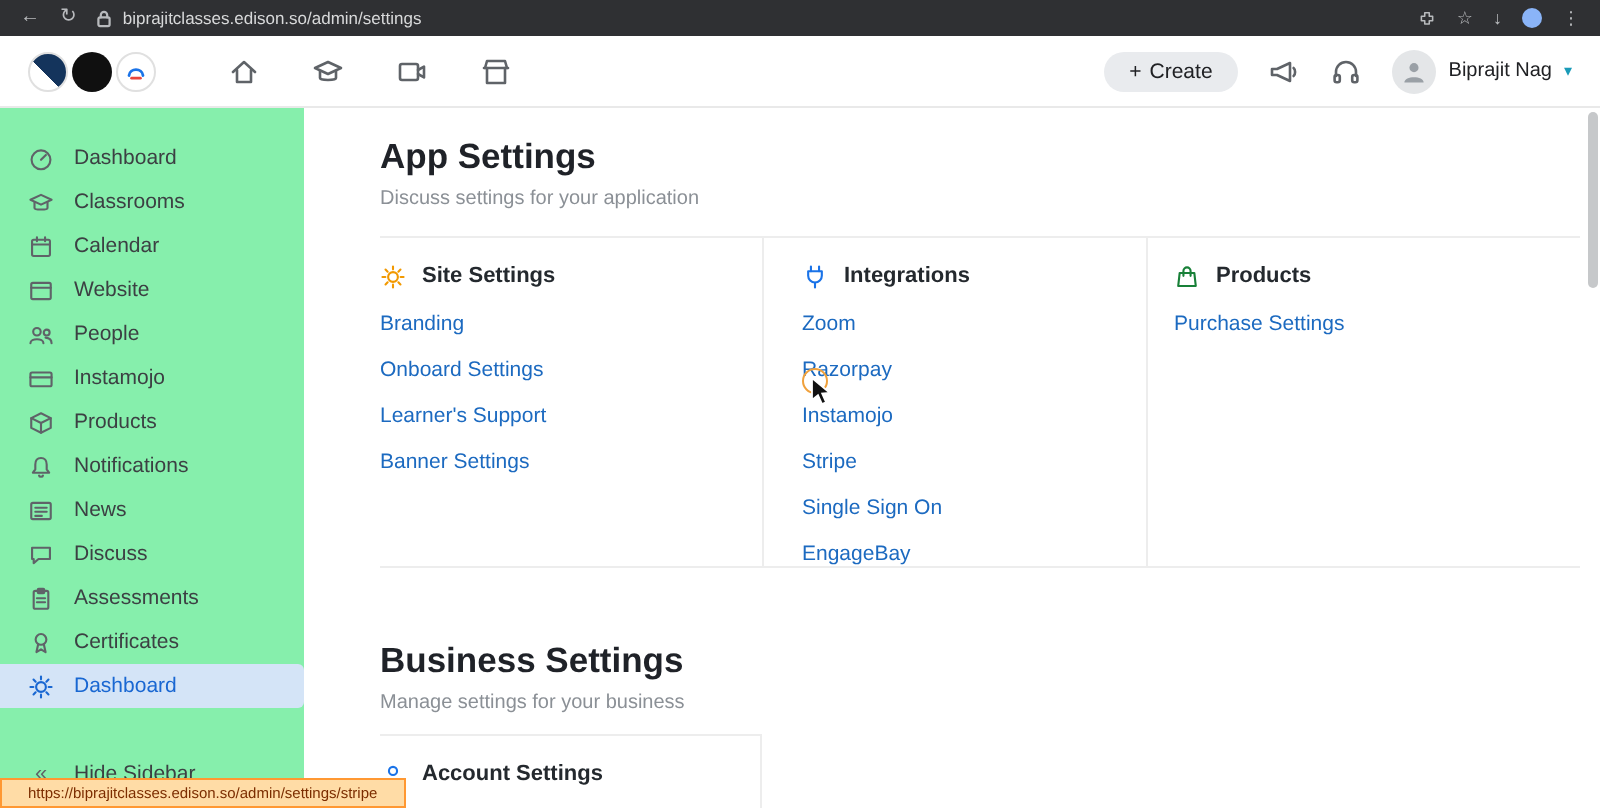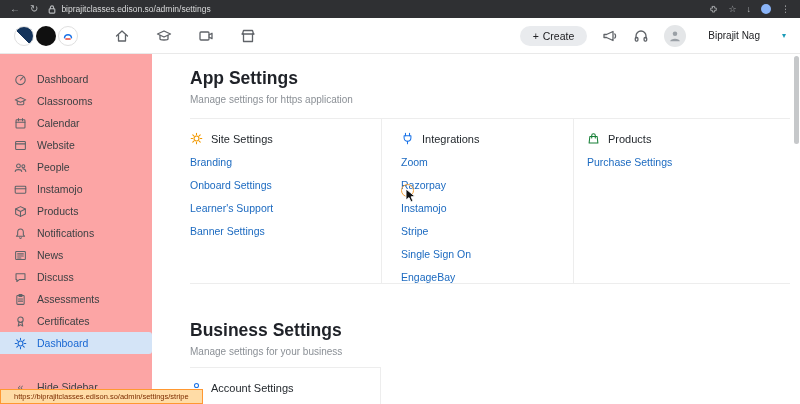--- a/index.html
+++ b/index.html
@@ -25,43 +25,43 @@
   .logos{display:flex;gap:2px;align-items:center}
   .logo{width:20px;height:20px;border-radius:50%;cursor:pointer}
   .logo1{background:linear-gradient(225deg,#14345c 56%,#ffffff 56%);border:1px solid #e0e0e0}
   .logo2{background:#101010}
   .logo3{background:#fff;border:1px solid #e0e0e0;display:flex;align-items:center;justify-content:center}
   .nav-icons{display:flex;gap:26px;margin-left:36px}
   .hic{width:16px;height:16px;color:#5f6368;cursor:pointer}
   .hic svg *,.sic svg *,.secic svg *{stroke:currentColor;fill:none;stroke-width:1.3;stroke-linecap:round;stroke-linejoin:round}
   .hright{margin-left:auto;display:flex;align-items:center;gap:15px}
   .create-btn{display:flex;align-items:center;gap:4px;background:#e9ebee;border:none;border-radius:12px;padding:4px 13px;font-size:10.5px;color:#202124;cursor:pointer;font-family:inherit}
-  .userbox{display:flex;align-items:center;gap:22px;cursor:pointer}
+  .userbox{display:flex;align-items:center;gap:6px;cursor:pointer}
   .uavatar{width:22px;height:22px;border-radius:50%;background:#e4e6e8;display:flex;align-items:center;justify-content:center;color:#9aa0a6;overflow:hidden}
   .uname{font-size:10px;color:#202124}
   .uchev{color:#1a9bb8;font-size:8px}
 
   
   .layout{display:flex;height:350px}
-  .sidebar{flex:0 0 152px;background:#fca5a5;padding-top:14px;position:relative}
+  .sidebar{flex:0 0 152px;background:#86efac;padding-top:14px;position:relative}
   .side-item{display:flex;align-items:center;gap:10px;height:22px;padding-left:14px;font-size:10.5px;color:#3c4043;cursor:pointer;white-space:nowrap}
   .sic{width:13px;height:13px;color:#5f6368;flex:0 0 13px}
   .side-item.active{background:#d4e4f7;color:#1967d2;border-radius:0 3px 3px 0}
   .side-item.active .sic{color:#1967d2}
   .hide-item{position:absolute;bottom:6px;left:0;width:100%}
   .hide-glyph{font-size:11px;color:#5f6368;width:13px;text-align:center}
 
   .content{flex:1;padding:14px 0 0 38px;overflow:hidden}
   .pt{font-size:17.5px;font-weight:700;color:#1f2228}
   .psub{margin-top:5px;font-size:10px;color:#8b9096}
   .agrid{margin-top:13px;margin-right:10px;display:grid;grid-template-columns:191px 192px 1fr;border-top:1px solid #ededed;border-bottom:1px solid #ededed;min-height:157px}
   .acol{padding-top:13px}
   .acol.c2{padding-left:19px;border-left:1px solid #ededed}
   .acol.c3{padding-left:13px;border-left:1px solid #ededed}
-  .sec-head{display:flex;align-items:center;gap:8px;font-size:11px;font-weight:400;color:#24292e}
+  .sec-head{display:flex;gap:8px;font-size:11px;font-weight:700;color:#24292e}
   .secic{width:13px;height:13px}
   .slink{display:block;margin-top:11px;font-size:10.5px;color:#1c6ac0;text-decoration:none;cursor:pointer}
   .bt{margin-top:36px}
   .bgrid{margin-top:10px;margin-right:10px;display:grid;grid-template-columns:191px 1fr;height:70px}
   .bcol{border-top:1px solid #ededed;border-right:1px solid #ededed;padding-top:13px}
 
   
   .status-bubble{position:absolute;left:0;bottom:0;background:#ffdca6;border:1px solid #ff9832;padding:2px 13px;font-size:7.5px;color:#7c2d00;z-index:30;white-space:nowrap}
   .scrollbar{position:absolute;right:1px;top:56px;width:5px;height:346px;z-index:20}
   .scroll-thumb{width:5px;height:88px;background:#c6c8ca;border-radius:3px;cursor:pointer}
@@ -265,21 +265,21 @@
         <span>Dashboard</span>
       </div>
       <div class="side-item hide-item">
         <span class="hide-glyph">«</span>
         <span>Hide Sidebar</span>
       </div>
     </aside>
 
     <main class="content">
       <h1 class="pt">App Settings</h1>
-      <p class="psub">Manage settings for https application</p>
+      <p class="psub">Discuss settings for your application</p>
 
       <div class="agrid">
         <div class="acol">
           <div class="sec-head">
             <span class="secic" style="color:#f29900">
               <svg width="13" height="13" viewBox="0 0 16 16">
                   <path d="M8 1.5 V3.3 M8 12.7 V14.5 M1.5 8 H3.3 M12.7 8 H14.5 M3.4 3.4 L4.7 4.7 M11.3 11.3 L12.6 12.6 M12.6 3.4 L11.3 4.7 M4.7 11.3 L3.4 12.6"></path>
                   <circle cx="8" cy="8" r="3"></circle>
                 </svg>
             </span>

